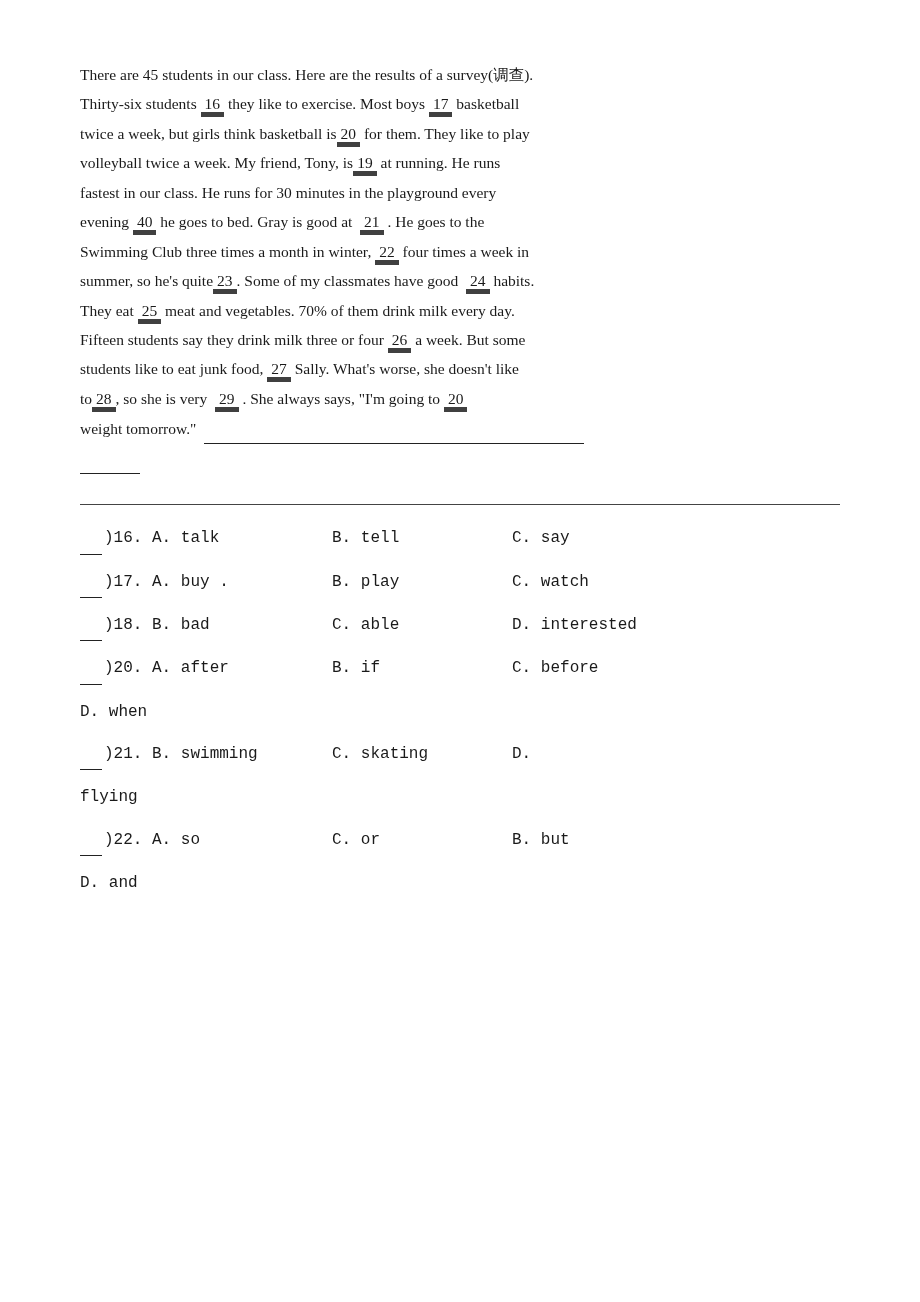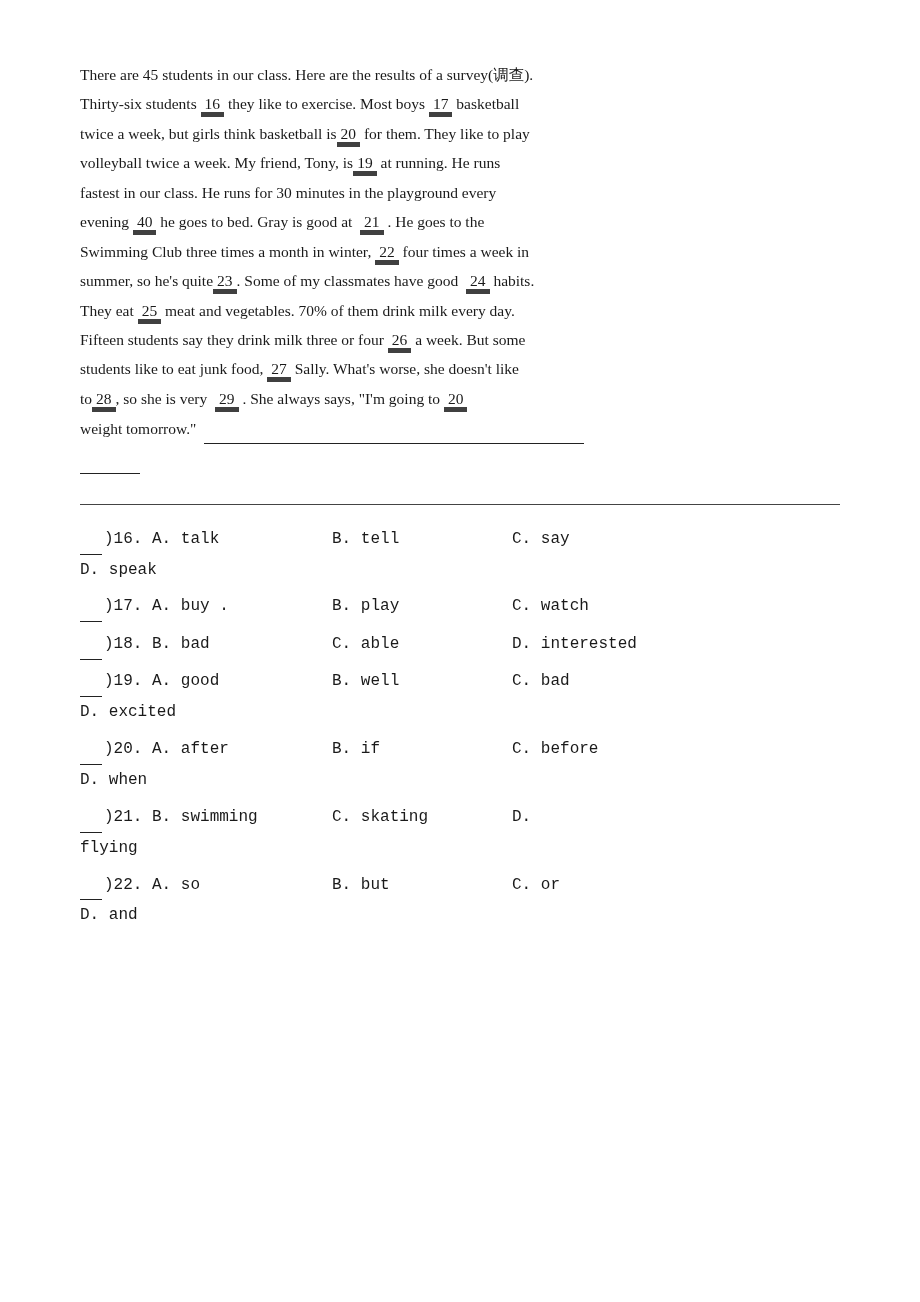--- a/index.html
+++ b/index.html
@@ -44,22 +44,23 @@
     }
 
     .question-item {
       margin-bottom: 6px;
       line-height: 1.9;
     }
 
     .q-row {
       display: flex;
       flex-wrap: wrap;
-      align-items: center;
+      align-items: flex-start;
       line-height: 1.9;
+      margin-top: 12px;
     }
 
     .q-bracket {
       display: inline-block;
       width: 22px;
       border-bottom: 1px solid #222;
       margin-right: 2px;
       vertical-align: bottom;
     }
 
@@ -151,23 +152,20 @@
 <div class="questions">
 
   <div class="question-item">
     <div class="q-row">
       <span class="q-bracket">&nbsp;</span>
       <span>)16.&nbsp;</span>
       <span class="option-wide">A.&nbsp;talk</span>
       <span class="option-wide">B.&nbsp;tell</span>
       <span class="option-wide">C.&nbsp;say</span>
     </div>
-    <div class="q-row">
-      <span>D.&nbsp;speak</span>
-    </div>
   </div>
 
   <div class="question-item">
     <div class="q-row">
       <span class="q-bracket">&nbsp;</span>
       <span>)17.&nbsp;</span>
       <span class="option-wide">A.&nbsp;buy&nbsp;.</span>
       <span class="option-wide">B.&nbsp;play</span>
       <span class="option-wide">C.&nbsp;watch</span>
     </div>
@@ -176,30 +174,20 @@
   <div class="question-item">
     <div class="q-row">
       <span class="q-bracket">&nbsp;</span>
       <span>)18.&nbsp;</span>
       <span class="option-wide">B.&nbsp;bad</span>
       <span class="option-wide">C.&nbsp;able</span>
       <span class="option-wide">D.&nbsp;interested</span>
     </div>
   </div>
 
-  <div class="question-item">
-    <div class="q-row">
-      <span class="q-bracket">&nbsp;</span>
-      <span>)19.&nbsp;</span>
-      <span class="option-wide">A.&nbsp;good</span>
-      <span class="option-wide">B.&nbsp;well</span>
-      <span class="option-wide">C.&nbsp;bad</span>
-      <span class="option-wide">D.&nbsp;excited</span>
-    </div>
-  </div>
 
   <div class="question-item">
     <div class="q-row">
       <span class="q-bracket">&nbsp;</span>
       <span>)20.&nbsp;</span>
       <span class="option-wide">A.&nbsp;after</span>
       <span class="option-wide">B.&nbsp;if</span>
       <span class="option-wide">C.&nbsp;before</span>
     </div>
     <div class="q-row">
@@ -218,21 +206,21 @@
     <div class="q-row">
       <span>flying</span>
     </div>
   </div>
 
   <div class="question-item">
     <div class="q-row">
       <span class="q-bracket">&nbsp;</span>
       <span>)22.&nbsp;</span>
       <span class="option-wide">A.&nbsp;so</span>
+      <span class="option-wide">C.&nbsp;or</span>
       <span class="option-wide">B.&nbsp;but</span>
-      <span class="option-wide">C.&nbsp;or</span>
     </div>
     <div class="q-row">
       <span>D.&nbsp;and</span>
     </div>
   </div>
 
 </div>
 
 </body></html>

